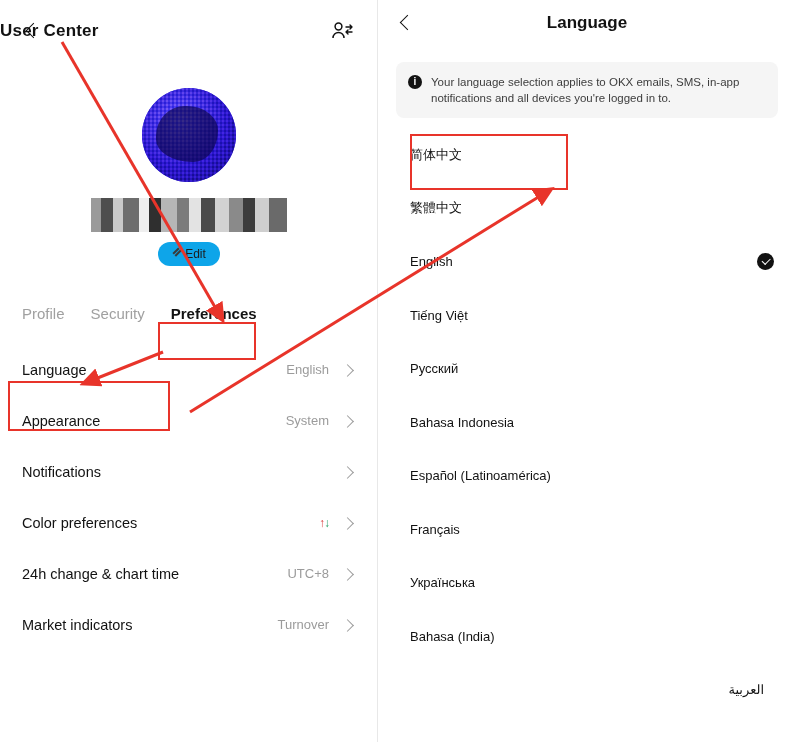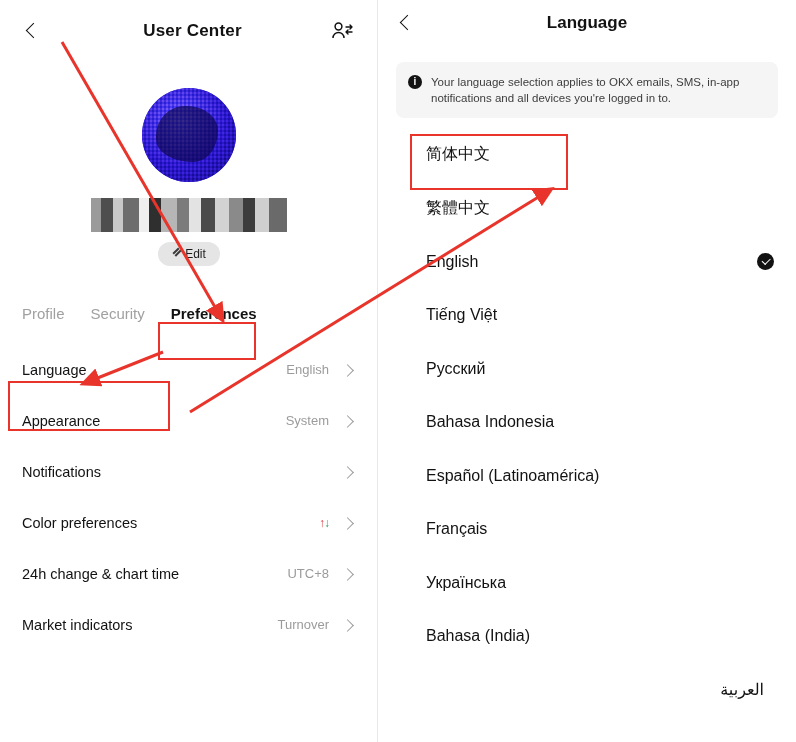--- a/index.html
+++ b/index.html
@@ -53,23 +53,22 @@
     left: 6px;
     top: 5px;
     width: 10px;
     height: 10px;
     border-left: 1.6px solid #121212;
     border-bottom: 1.6px solid #121212;
     transform: rotate(45deg);
   }
   .left-title {
     position: absolute;
-    left: 8px;
+    left: 0;
     right: 0;
-    text-align: center;
     font-size: 17px;
     font-weight: bold;
     letter-spacing: .2px;
     pointer-events: none;
   }
   .header-action {
     margin-left: auto;
     width: 26px;
     height: 26px;
     position: relative;
@@ -116,21 +115,21 @@
         #9a9a9a 0 10px, #4e4e4e 10px 22px, #c9c9c9 22px 32px, #6d6d6d 32px 48px,
         #efefef 48px 58px, #2f2f2f 58px 70px, #b6b6b6 70px 86px, #7b7b7b 86px 98px,
         #e3e3e3 98px 110px, #4a4a4a 110px 124px, #d2d2d2 124px 138px, #8a8a8a 138px 152px,
         #3c3c3c 152px 164px, #cfcfcf 164px 178px, #6a6a6a 178px 196px);
   }
   .edit-pill {
     width: 62px;
     height: 24px;
     margin: 10px auto 0;
     border-radius: 12px;
-    background: #e5e5e5;
+    background: #0ea5e9;
     display: flex;
     align-items: center;
     justify-content: center;
     gap: 4px;
     font-size: 12px;
     color: #1c1c1c;
     cursor: pointer;
   }
   .edit-pill .pencil {
     width: 10px; height: 10px;
@@ -268,23 +267,22 @@
   }
   .lang-row {
     height: 53.5px;
     display: flex;
     align-items: center;
     padding: 0 22px 0 32px;
     box-sizing: border-box;
     cursor: pointer;
   }
   .lang-label {
-    font-size: 16px;
+    font-size: 13px;
     color: #121212;
-    padding-left: 16px;
   }
   .lang-row.rtl {
     direction: rtl;
     padding: 0 32px 0 22px;
   }
   .check {
     margin-left: auto;
     width: 17px; height: 17px;
     border-radius: 50%;
     background: #121212;

